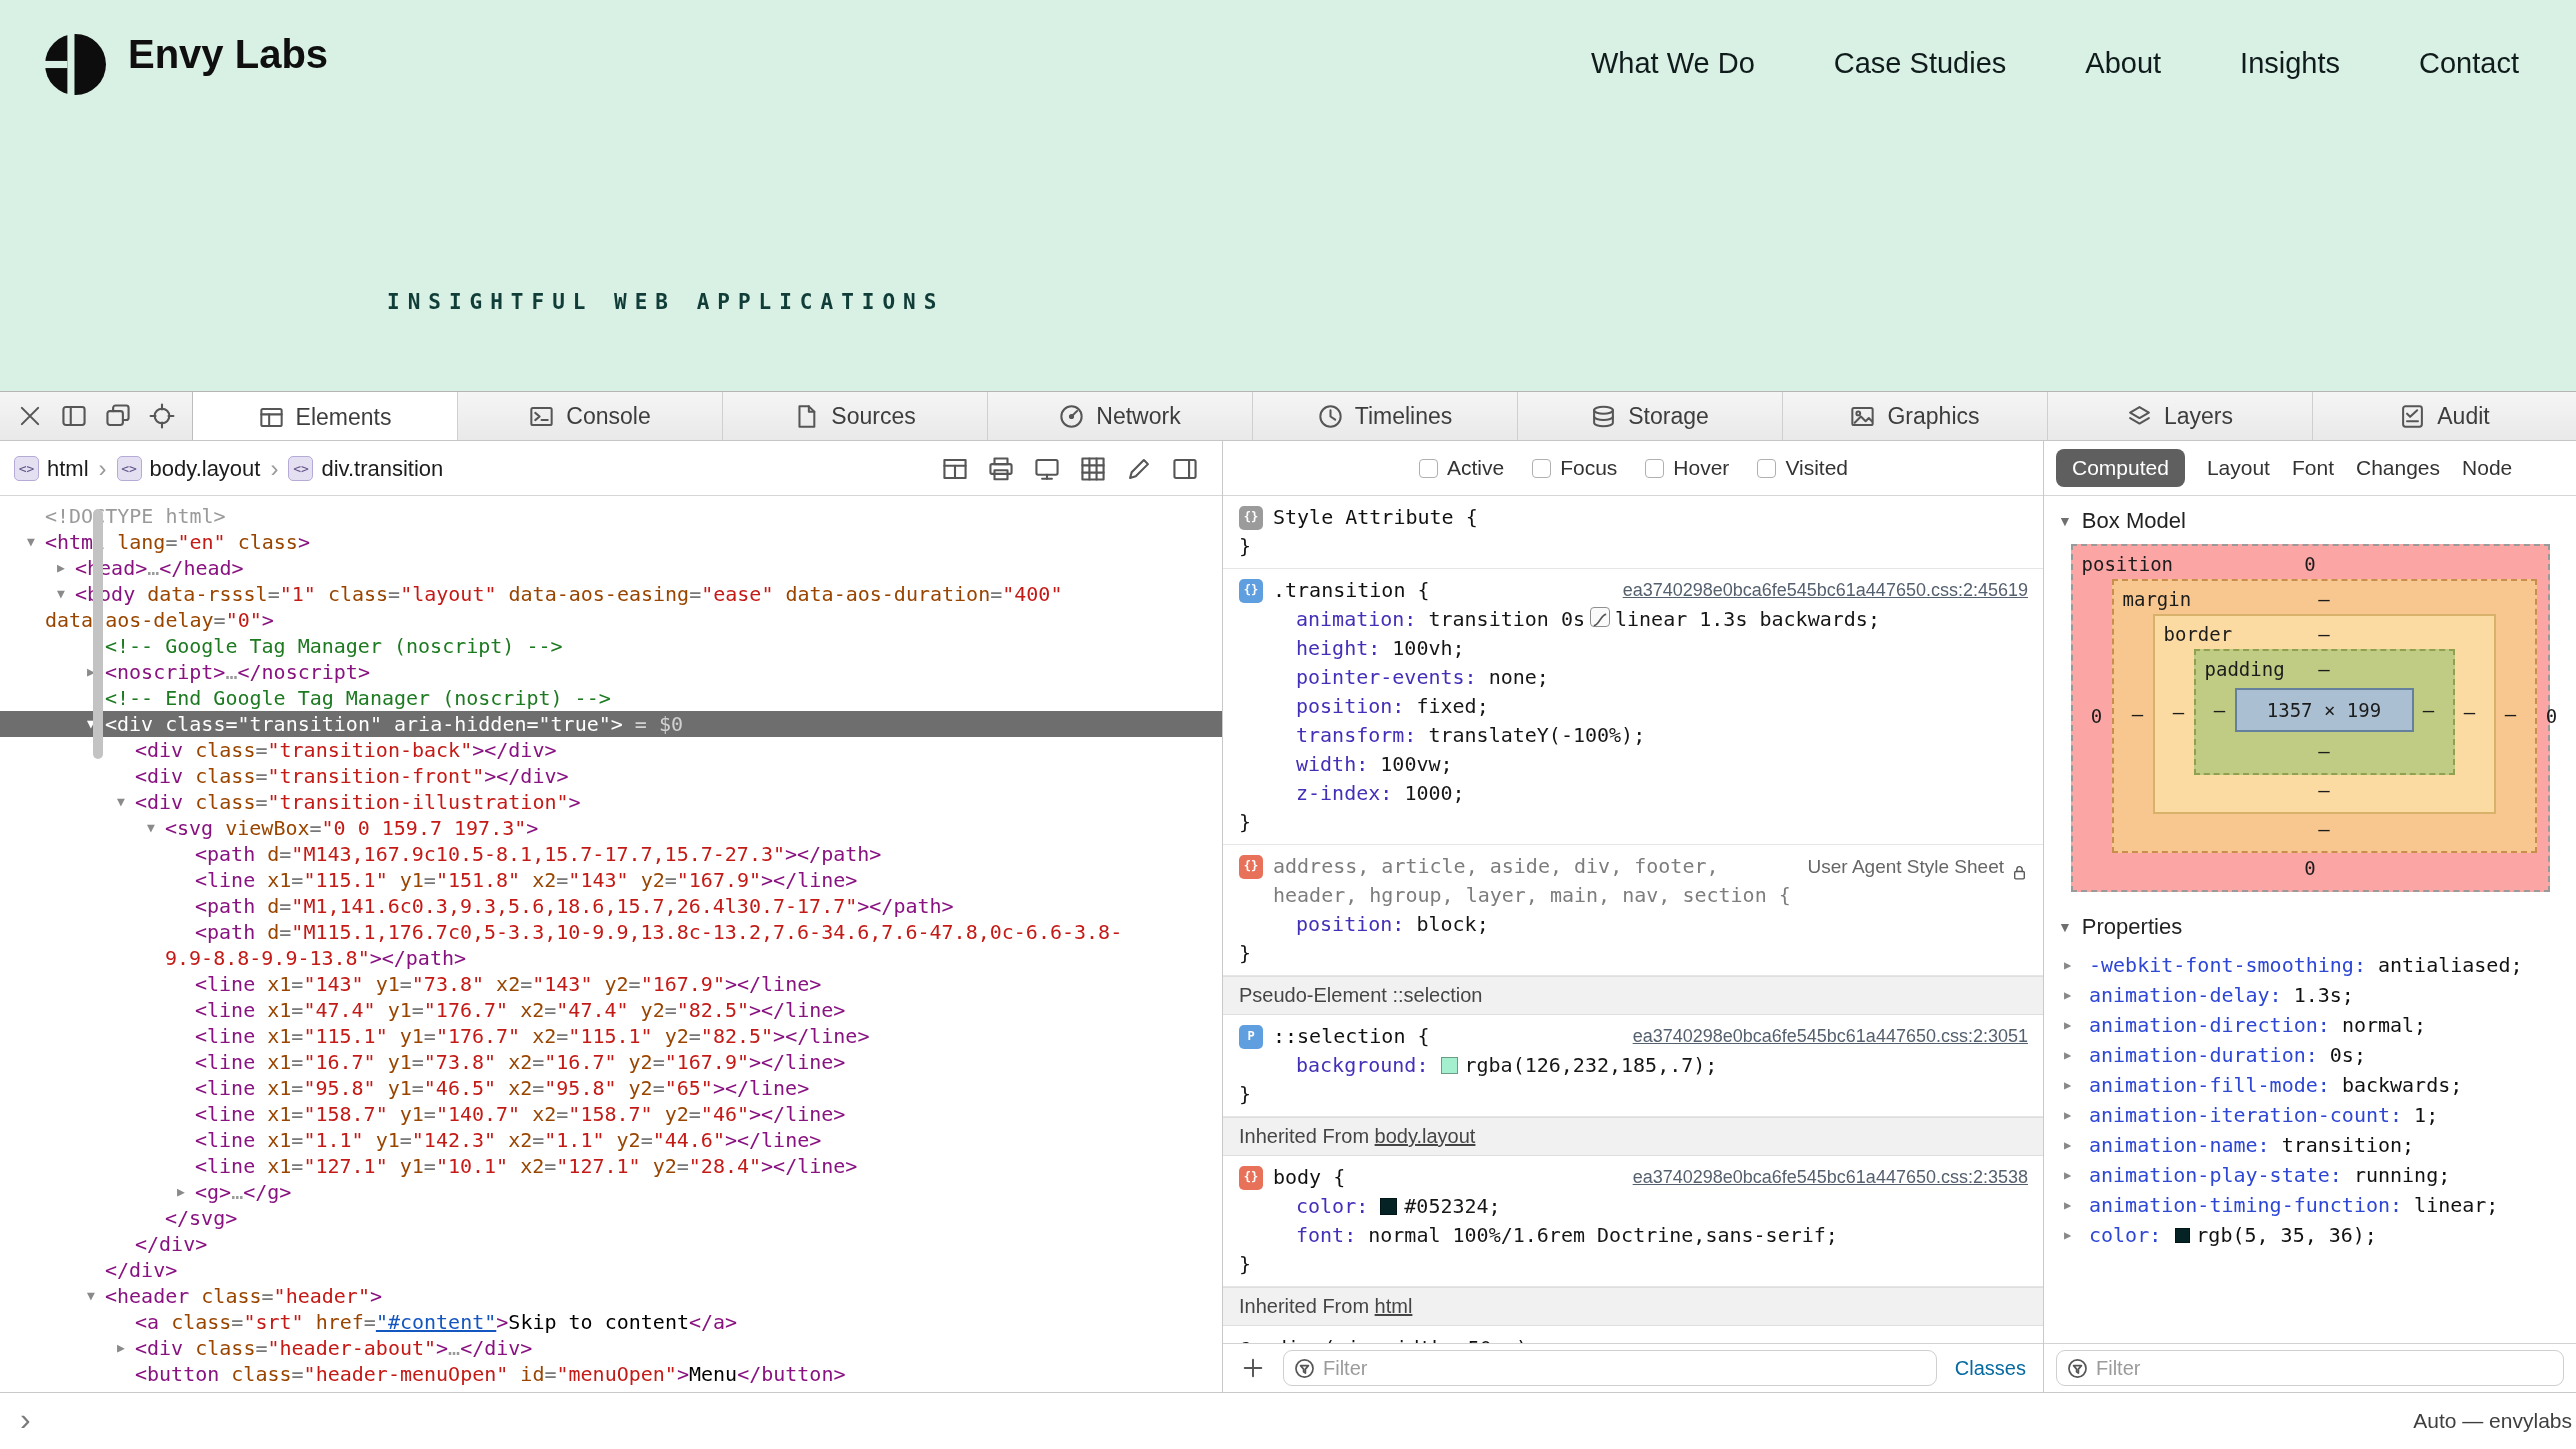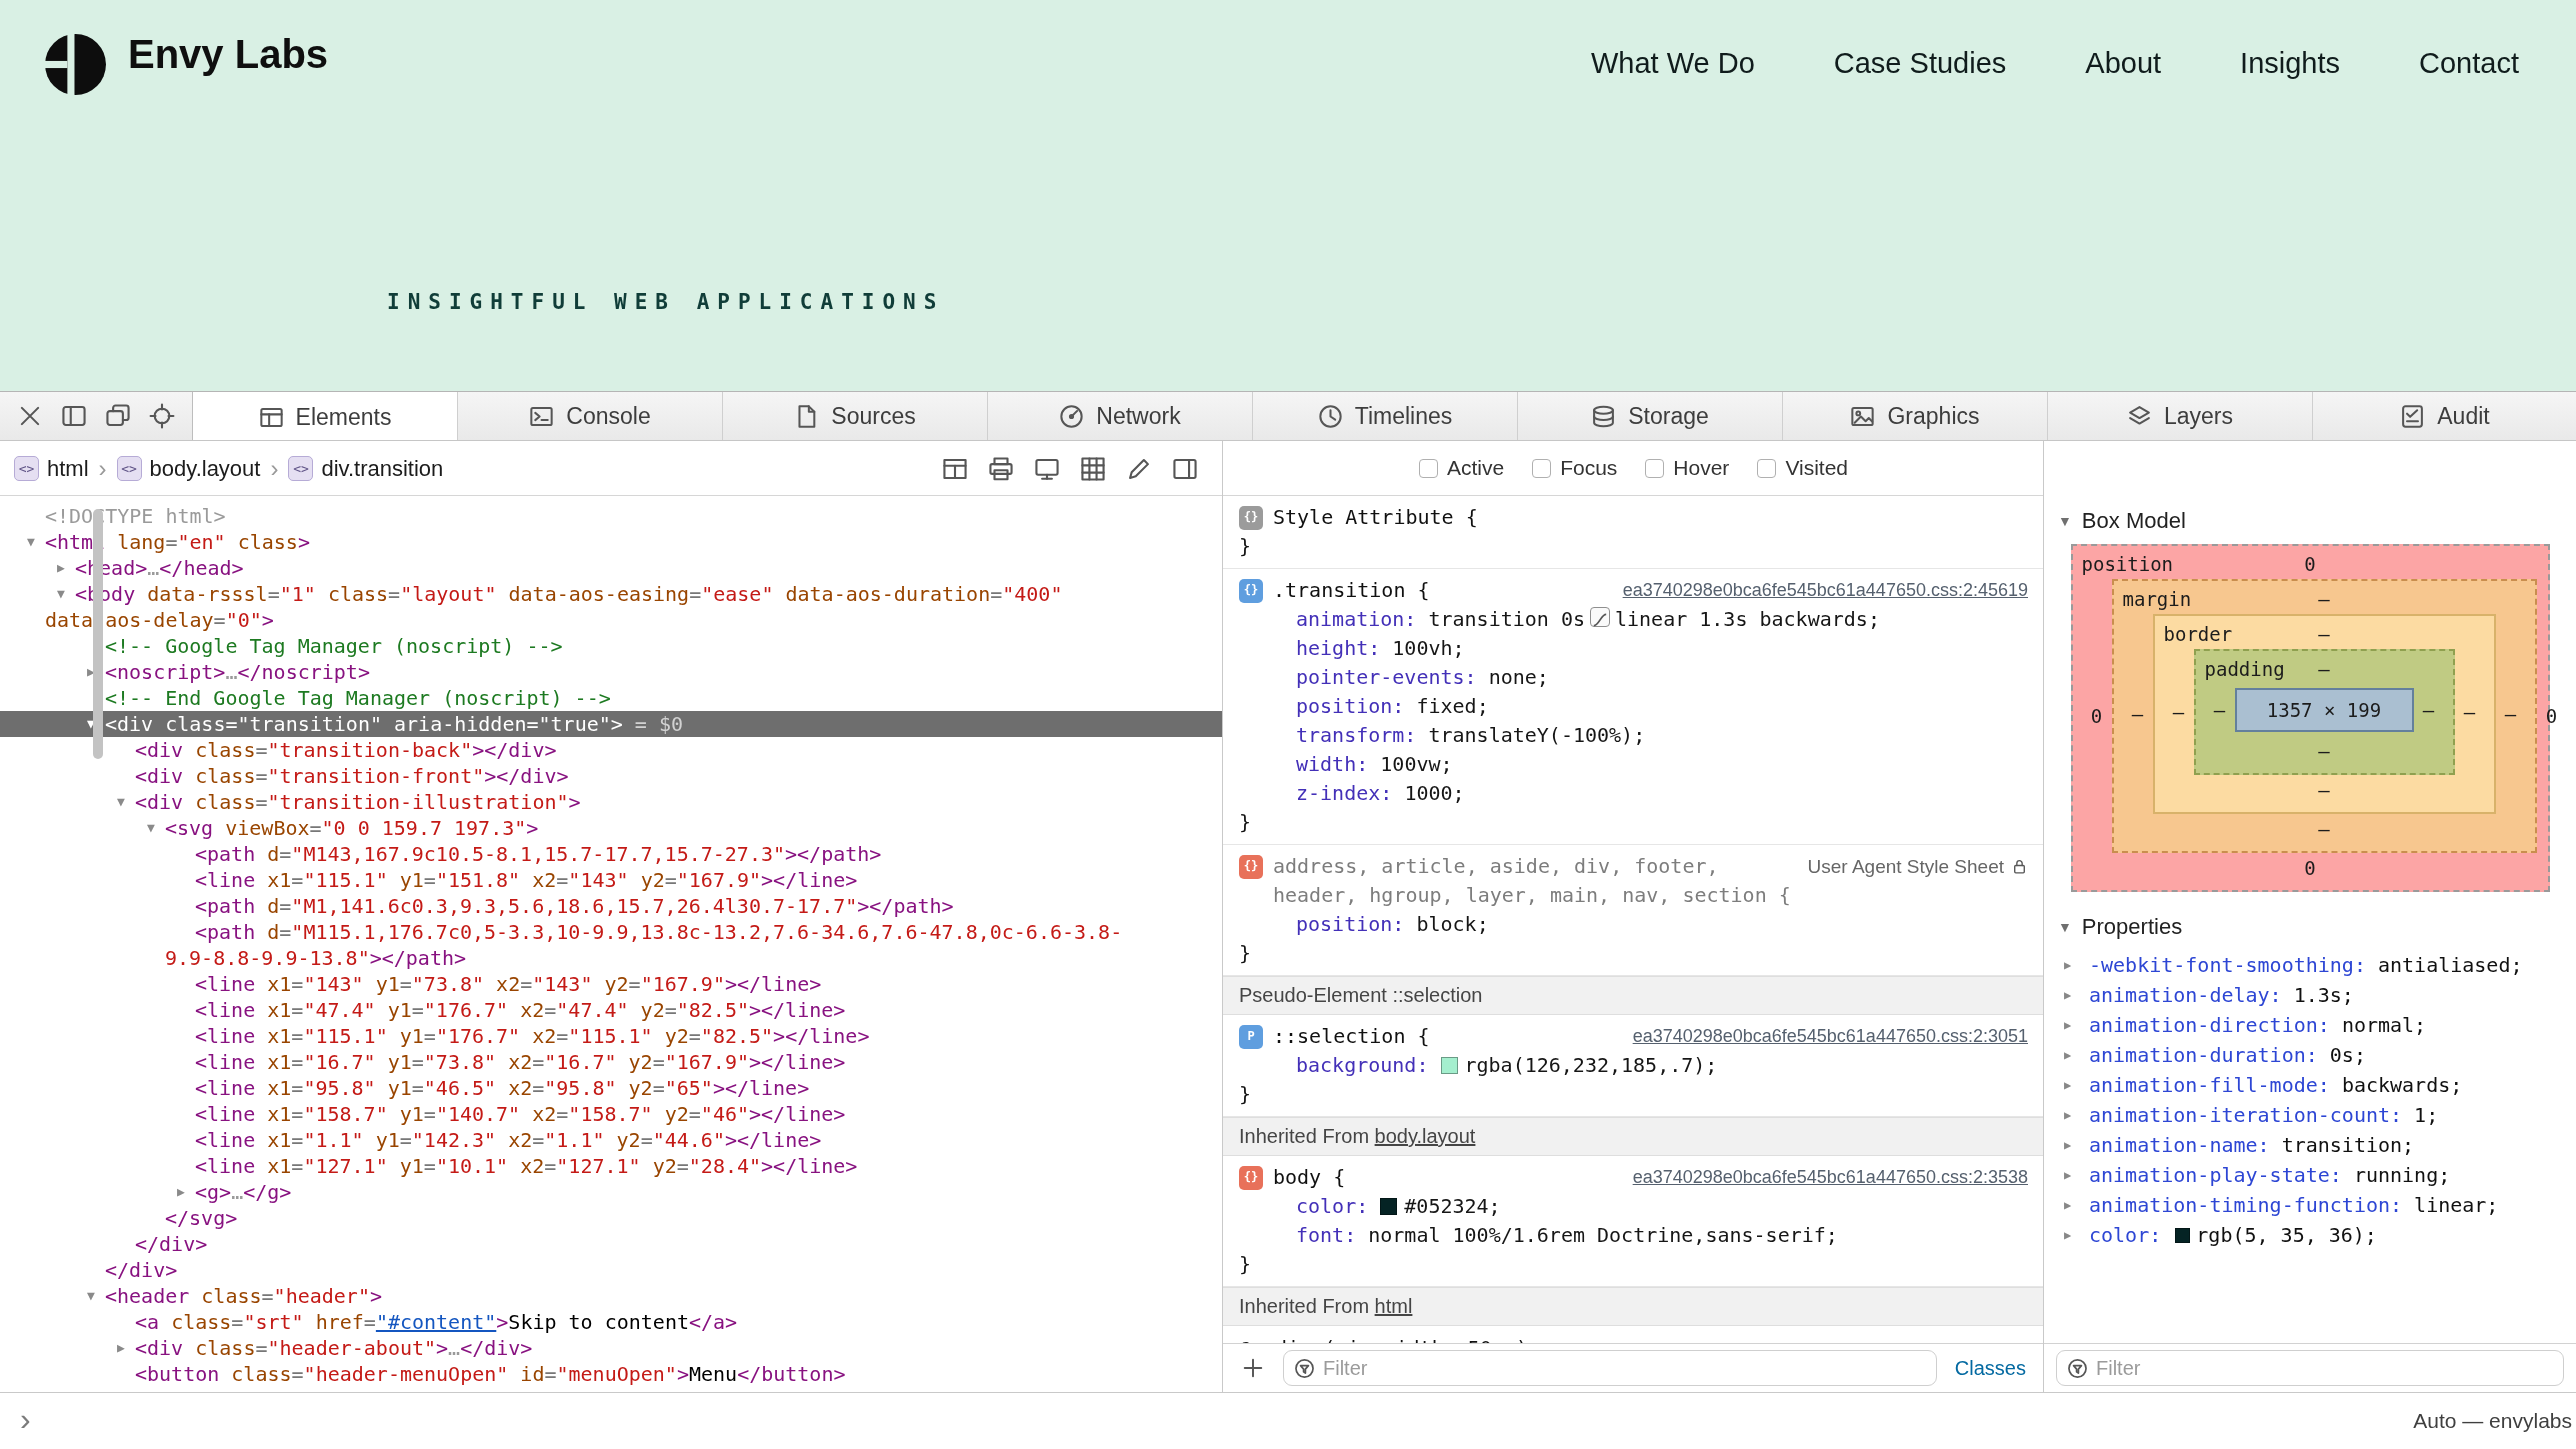--- a/index.html
+++ b/index.html
@@ -68,21 +68,21 @@
   .rule-icon{width:24px;height:24px;border-radius:5px;color:#fff;font-size:12px;font-weight:700;
     display:flex;align-items:center;justify-content:center;flex:none;font-family:"DejaVu Sans Mono",monospace}
   .rule-icon.gray{background:#9b9b9b}.rule-icon.blue{background:#5f9edf}
   .rule-icon.orange{background:#e8715a}.rule-icon.pseudo{background:#5f9edf}
   .sel-text{color:#111}
   .sel-line2{padding-left:34px;line-height:29px}
   .rule.gray-sel .sel-text{color:#7d7d7d}
   .rule-link{margin-left:auto;font-size:18px;color:#55606e;text-decoration:underline;
     font-family:"Liberation Sans",sans-serif;white-space:nowrap;cursor:pointer}
   .ua-note{margin-left:auto;font-size:19px;color:#666;font-family:"Liberation Sans",sans-serif;
-    display:flex;gap:7px;align-items:center;white-space:nowrap}
+    display:flex;gap:7px;align-items:flex-end;white-space:nowrap}
   .ua-note .svgi{width:17px;height:17px}
   .prop{padding-left:57px;line-height:29px;white-space:pre;cursor:text}
   .pname{color:#4330b8}.pval{color:#161616}
   .close-brace{line-height:29px;color:#111}
   .swatch{display:inline-block;width:17px;height:17px;border:1px solid rgba(0,0,0,.35);vertical-align:-2px;margin-right:7px;cursor:pointer}
   .easing{display:inline-block;width:20px;height:20px;border:1px solid #8f8f8f;border-radius:4px;
     background:#fafafa;vertical-align:-3px;margin:0 5px;cursor:pointer}
   .easing svg{width:100%;height:100%}
   .easing svg *{stroke:#555;fill:none;stroke-width:1.4}
   .sec-bar{background:#f1f1f1;border-top:1px solid #dedede;border-bottom:1px solid #dedede;
@@ -503,20 +503,27 @@
               <path d="M5 5.8 h6 l-2.3 2.7 v3 l-1.4 -1 v-2 z"></path>
             </svg>
           </span>
         <input type="text" placeholder="Filter" style="">
       </div>
       <span class="classes-btn">Classes</span>
     </div>
   </div>
 
   <div class="panel-right">
+    <div class="right-header">
+        <span class="rtab selected">Computed</span>
+        <span class="rtab">Layout</span>
+        <span class="rtab">Font</span>
+        <span class="rtab">Changes</span>
+        <span class="rtab">Node</span>
+      </div>
     <div class="right-body">
       <div class="sec-head">
         <span class="tri">▼</span>
         <span>Box Model</span>
       </div>
       <div class="boxmodel-wrap" id="boxmodel-host">
           <div class="bm position">
             <div class="bm-top">
               <span class="bm-name">position</span>
               <span class="bm-val">0</span>

